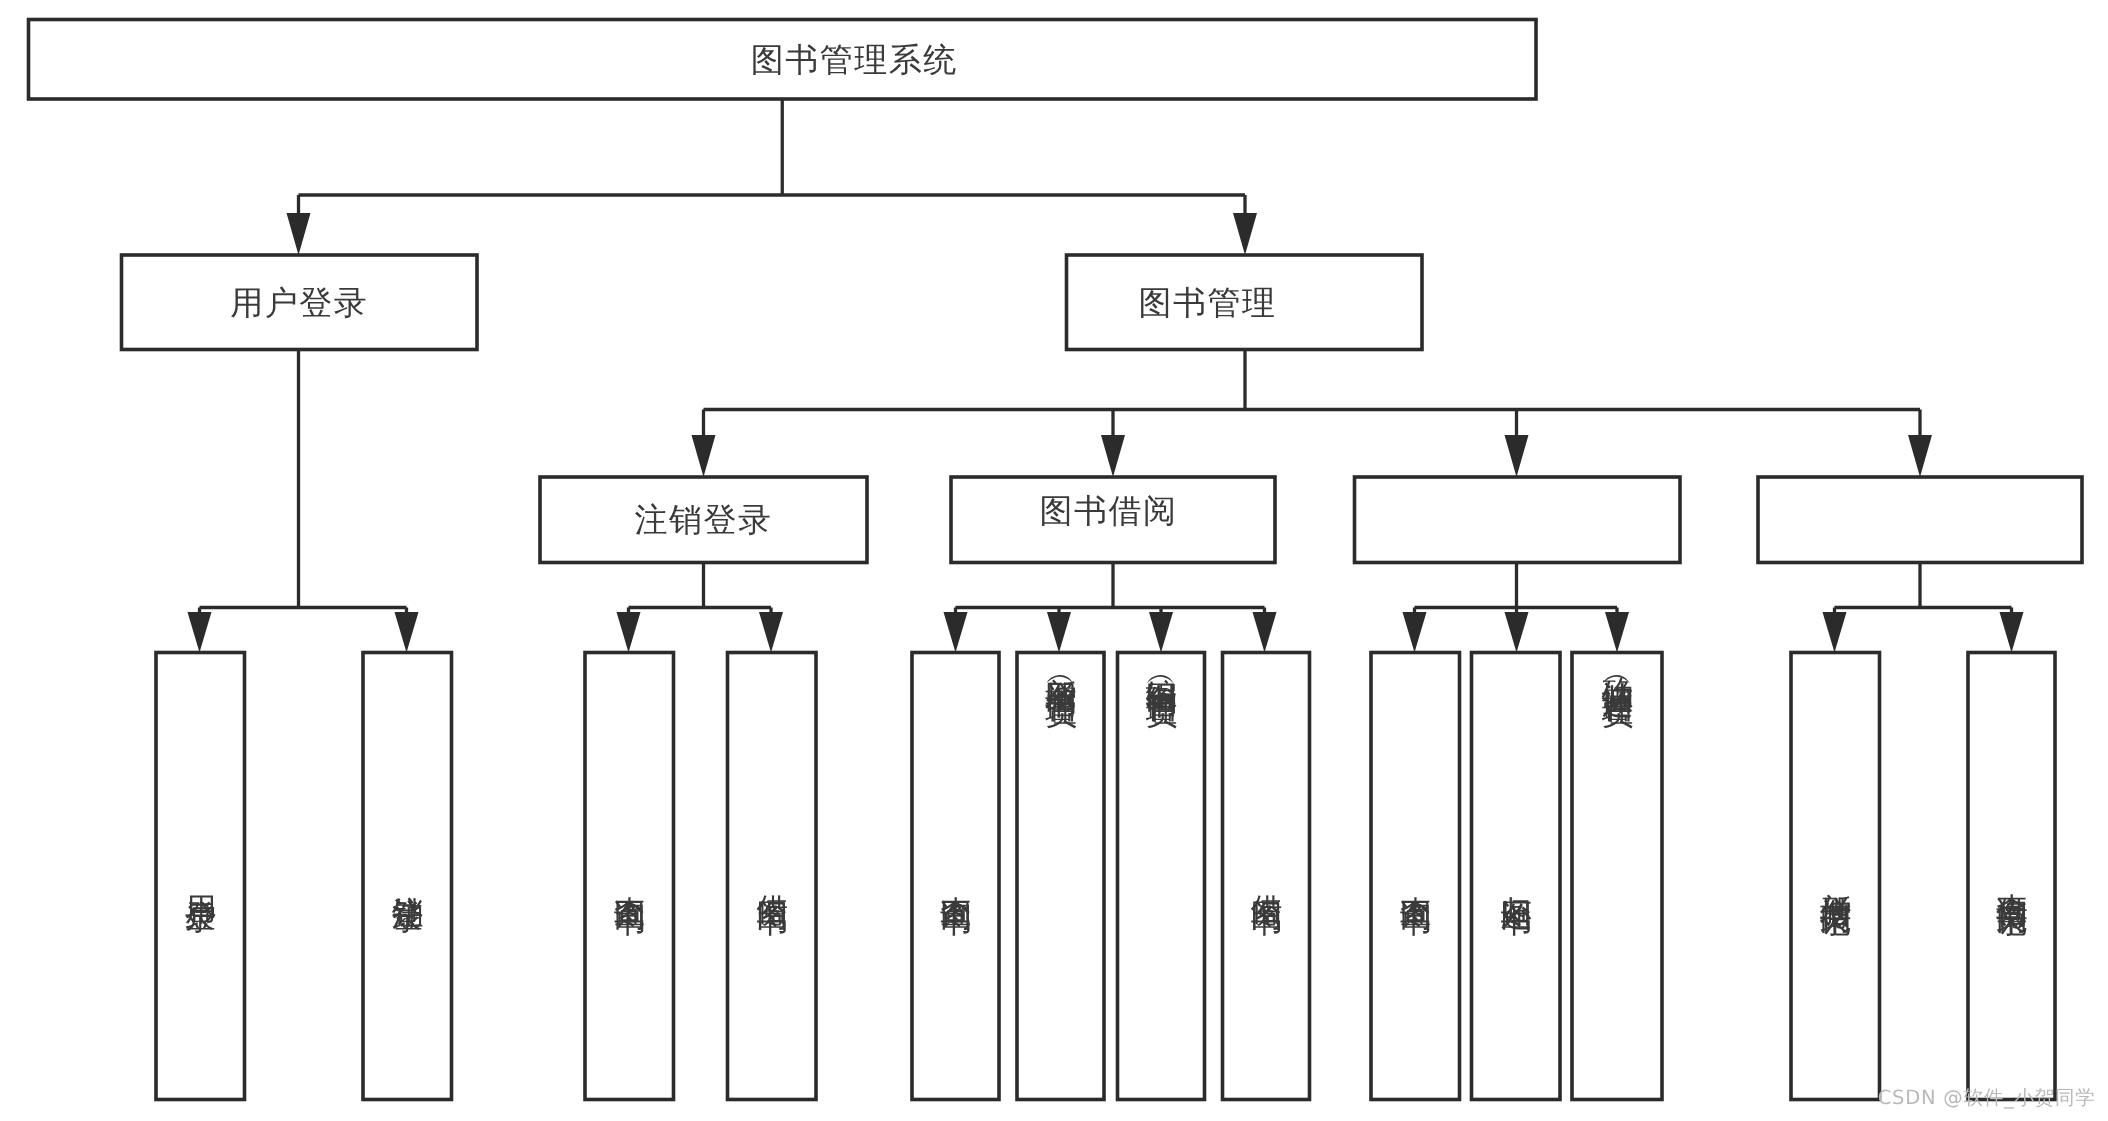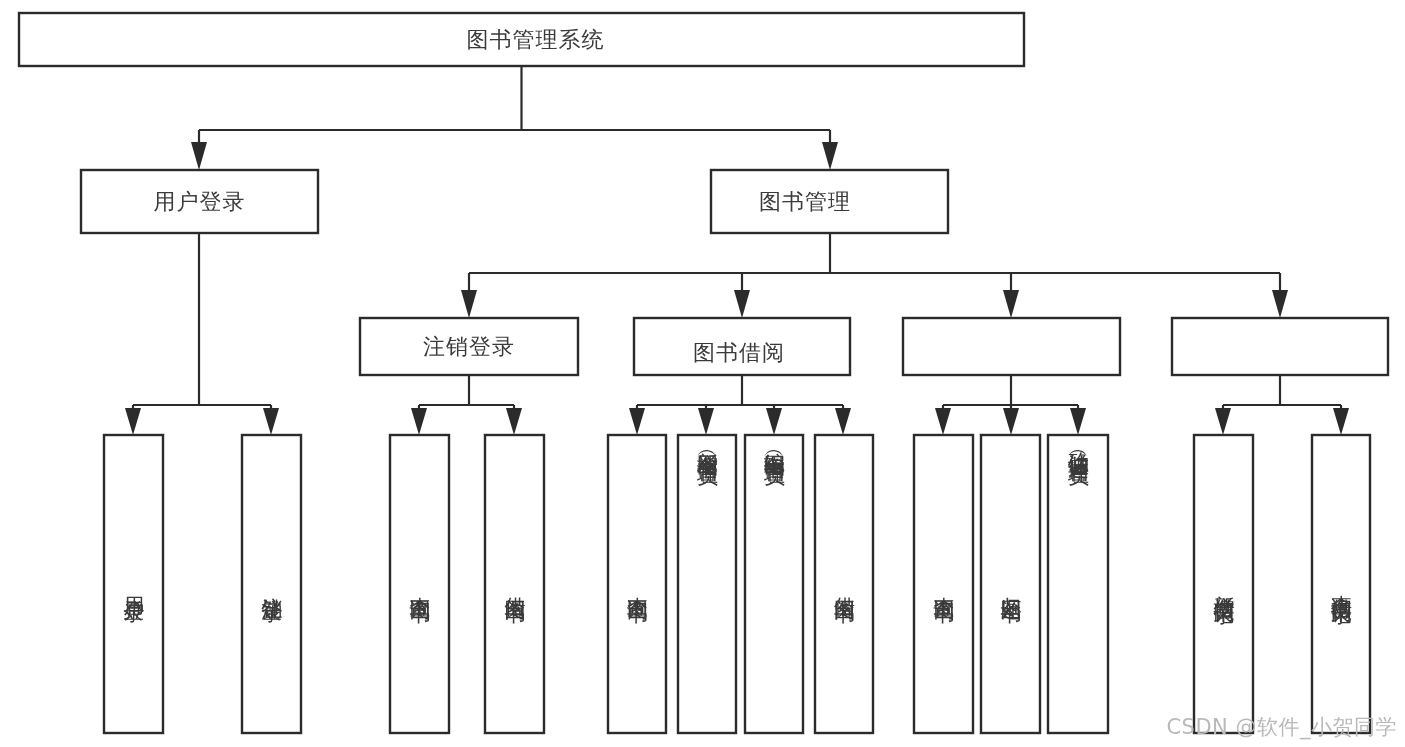--- a/index.html
+++ b/index.html
@@ -71,21 +71,21 @@
     font-size: 22px;
     color: #3a3a3a;
     white-space: nowrap;
     letter-spacing: 1px;
   }
   .watermark {
     position: absolute;
     right: 8px;
     bottom: 6px;
     font-family: "DejaVu Sans", "Liberation Sans", sans-serif;
-    font-size: 21px;
+    font-size: 13px;
     color: #b9b9b9;
     white-space: nowrap;
     letter-spacing: 0.5px;
   }
 </style>
 </head>
 <body>
 
 <div id="diagram-root">
 
@@ -191,35 +191,35 @@
     <rect class="node-box" x="815" y="435" width="58" height="298"></rect>
 
     <rect class="node-box" x="914" y="435" width="59" height="298"></rect>
     <rect class="node-box" x="981" y="435" width="59" height="298"></rect>
     <rect class="node-box" x="1048" y="435" width="60" height="298"></rect>
 
     <rect class="node-box" x="1194" y="435" width="59" height="298"></rect>
     <rect class="node-box" x="1312" y="435" width="58" height="298"></rect>
   </svg>
 
-  <div class="htext-wrap" style="left:33px; top:13px; width:1005px; height:53px;">
+  <div class="htext-wrap" style="left:19px; top:13px; width:1005px; height:53px;padding-left:48px;">
     <span class="htext">图书管理系统</span>
   </div>
 
   <div class="htext-wrap" style="left:81px; top:170px; width:237px; height:63px;">
     <span class="htext">用户登录</span>
   </div>
   <div class="htext-wrap" style="left:711px; top:170px; width:188px; height:63px;">
     <span class="htext">图书管理</span>
   </div>
 
   <div class="htext-wrap" style="left:360px; top:318px; width:218px; height:57px;">
     <span class="htext">注销登录</span>
   </div>
-  <div class="htext-wrap" style="left:634px; top:324px; width:210px; height:57px;">
+  <div class="htext-wrap" style="left:634px; top:312px; width:210px; height:57px;">
     <span class="htext">图书借阅</span>
   </div>
 
   <div class="vtext-wrap" style="left:104px; top:435px; width:59px; height:298px;">
     <span class="vtext">用户登录</span>
   </div>
   <div class="vtext-wrap" style="left:242px; top:435px; width:59px; height:298px;">
     <span class="vtext">注销登录</span>
   </div>
 

